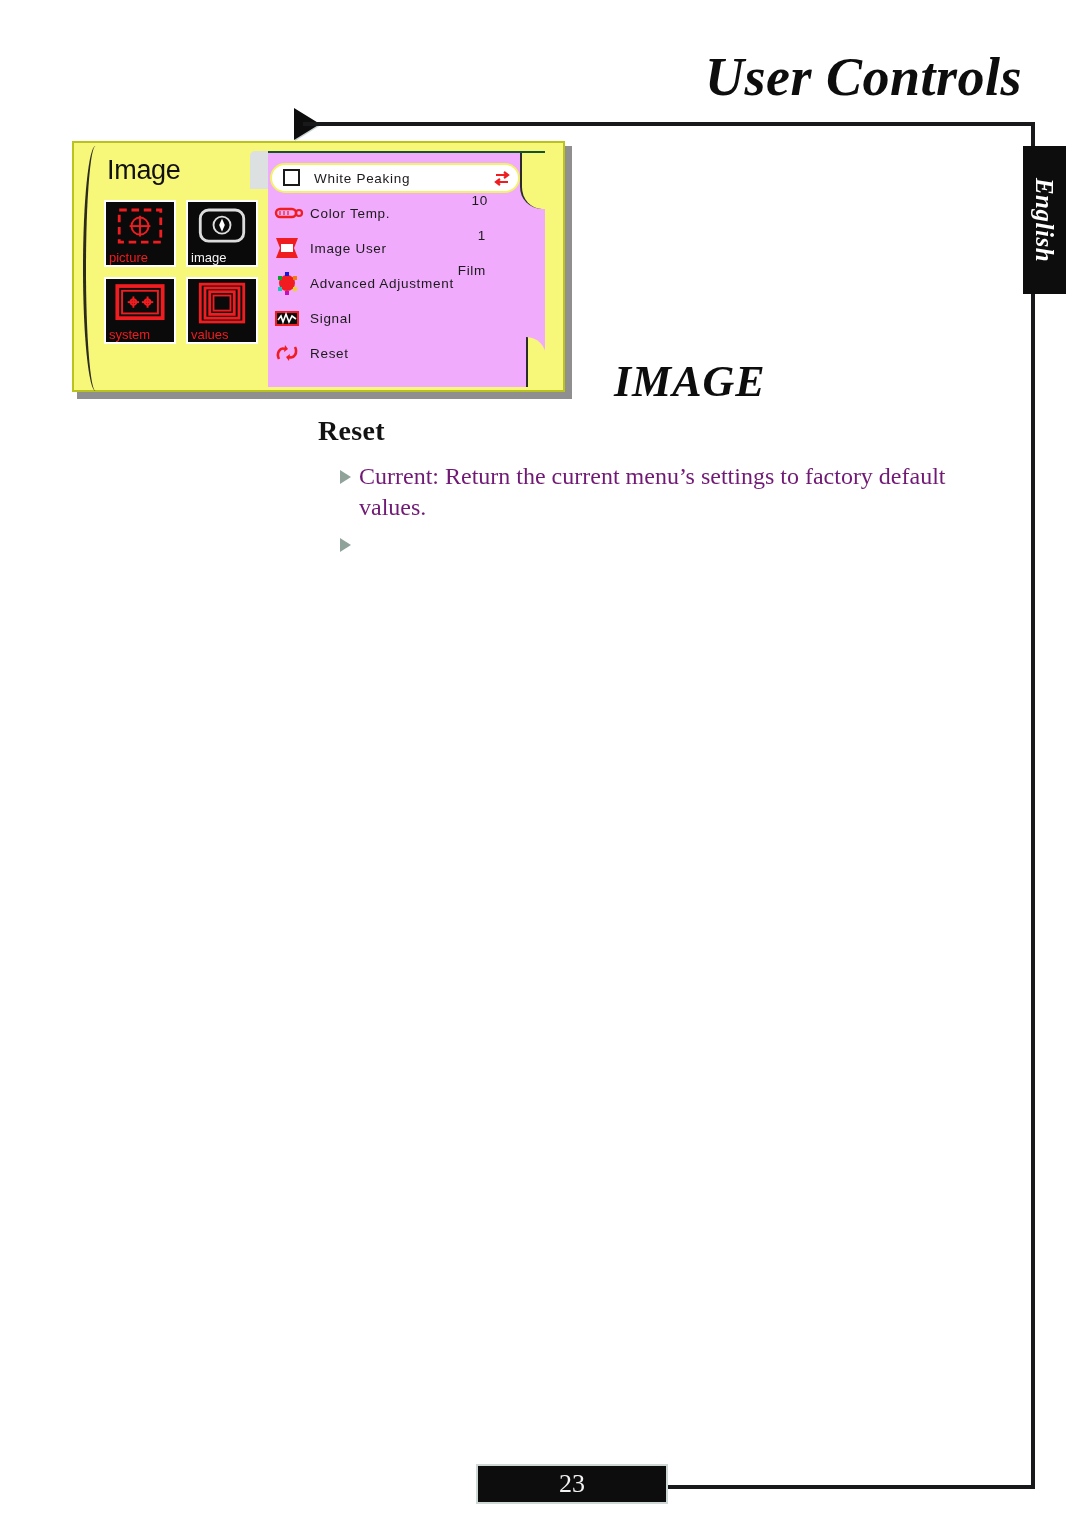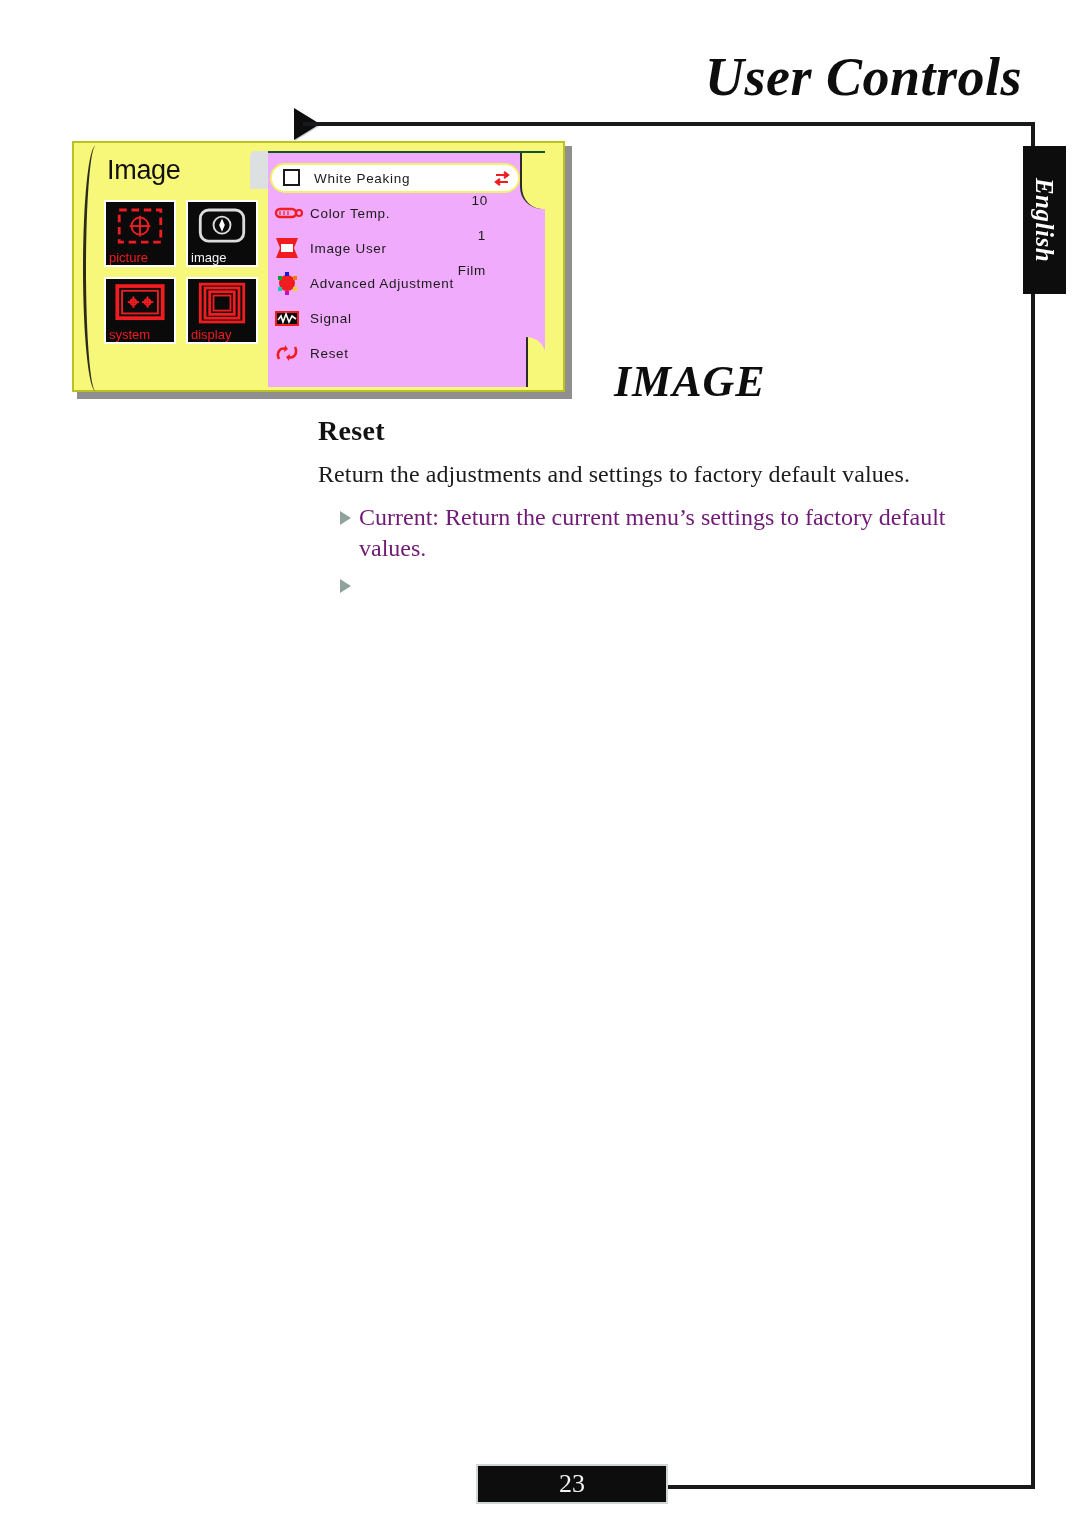--- a/index.html
+++ b/index.html
@@ -409,21 +409,21 @@
         <span class="osd-cat-label">system</span>
       </div>
 
       <div class="osd-cat">
         <svg class="osd-cat-art" viewBox="0 0 72 46">
           <rect x="13" y="2" width="46" height="40" fill="none" stroke="#ef1c20" stroke-width="3"></rect>
           <rect x="18" y="6" width="36" height="32" fill="none" stroke="#ef1c20" stroke-width="3"></rect>
           <rect x="23" y="10" width="26" height="24" fill="none" stroke="#ef1c20" stroke-width="3"></rect>
           <rect x="27" y="14" width="18" height="16" fill="none" stroke="#ef1c20" stroke-width="2"></rect>
         </svg>
-        <span class="osd-cat-label">display</span>
+        <span class="osd-cat-label">values</span>
       </div>
 
     </div>
 
     <div id="osd-gray-panel">
       <div id="osd-gray-curve-top"></div>
       <div id="osd-gray-curve-bottom"></div>
 
       <div class="osd-row is-selected" style="top:10px;">
         <span class="osd-row-icon">
@@ -503,21 +503,20 @@
       </div>
 
     </div>
   </div>
 </div>
 
 <div id="image-heading">IMAGE</div>
 
 <div id="content">
   <h2 id="section-heading">Reset</h2>
-  <p id="intro-paragraph">Return the adjustments and settings to factory default values.</p>
 
   <div class="bullet-item">
     <span class="bullet-marker"></span>
     <span class="bullet-text">Current: Return the current menu’s settings to factory default values.</span>
   </div>
 
   <div class="bullet-item">
     <span class="bullet-marker"></span>
   </div>
 </div>

